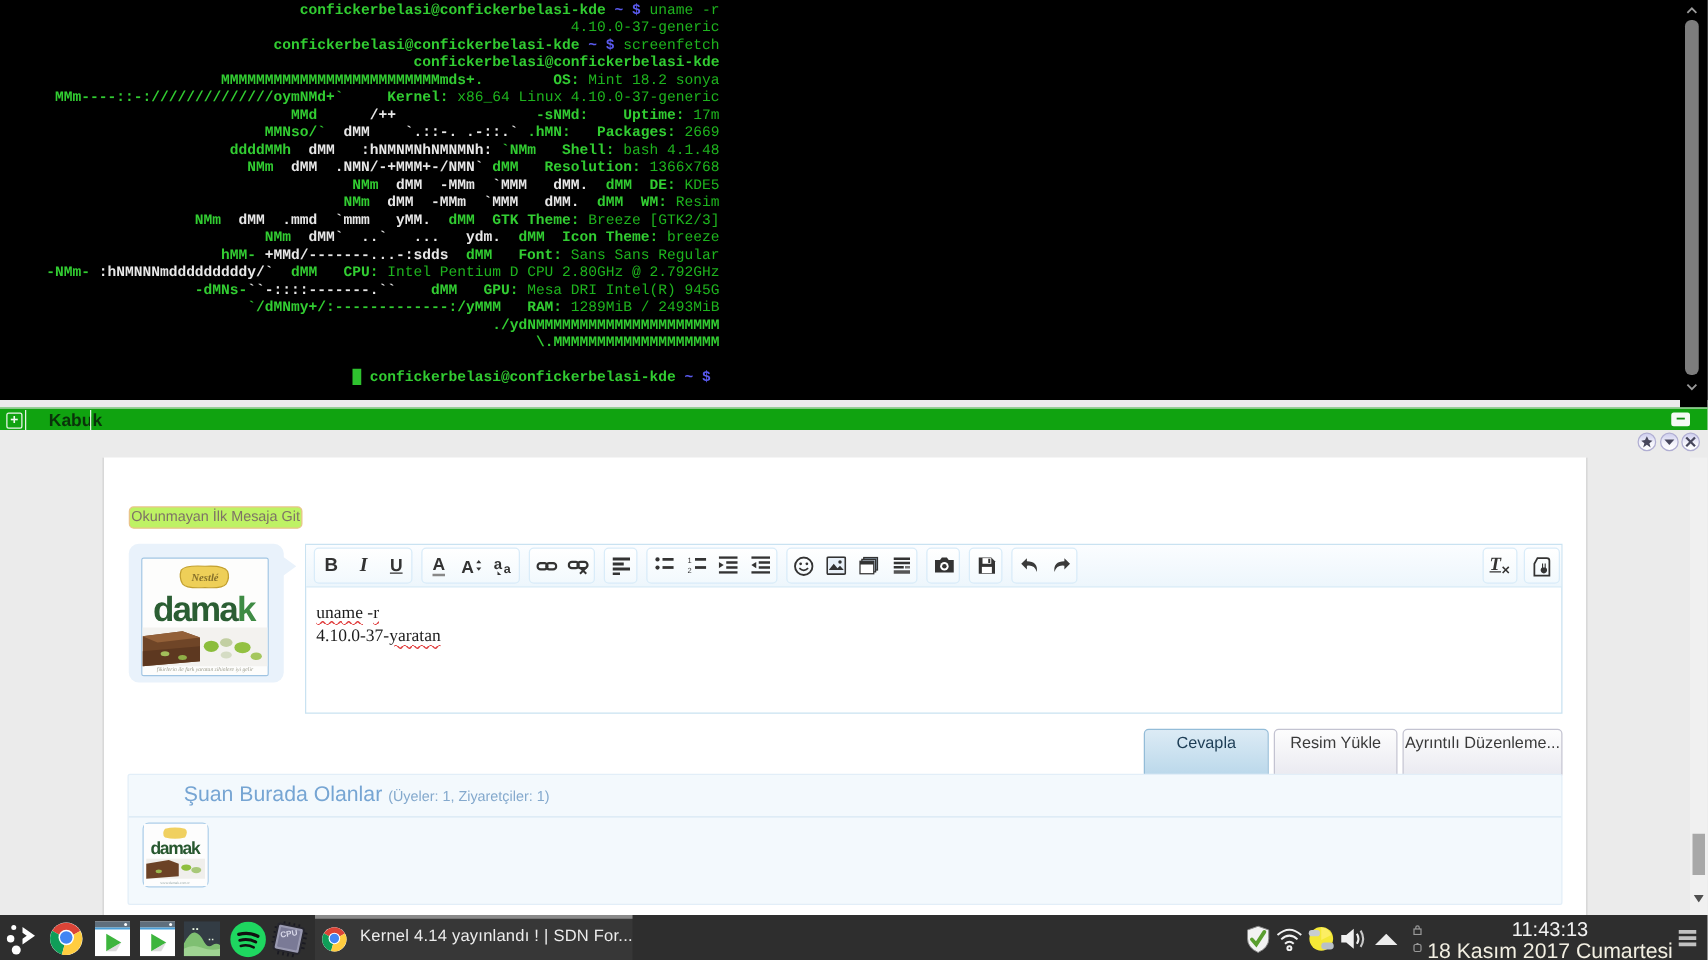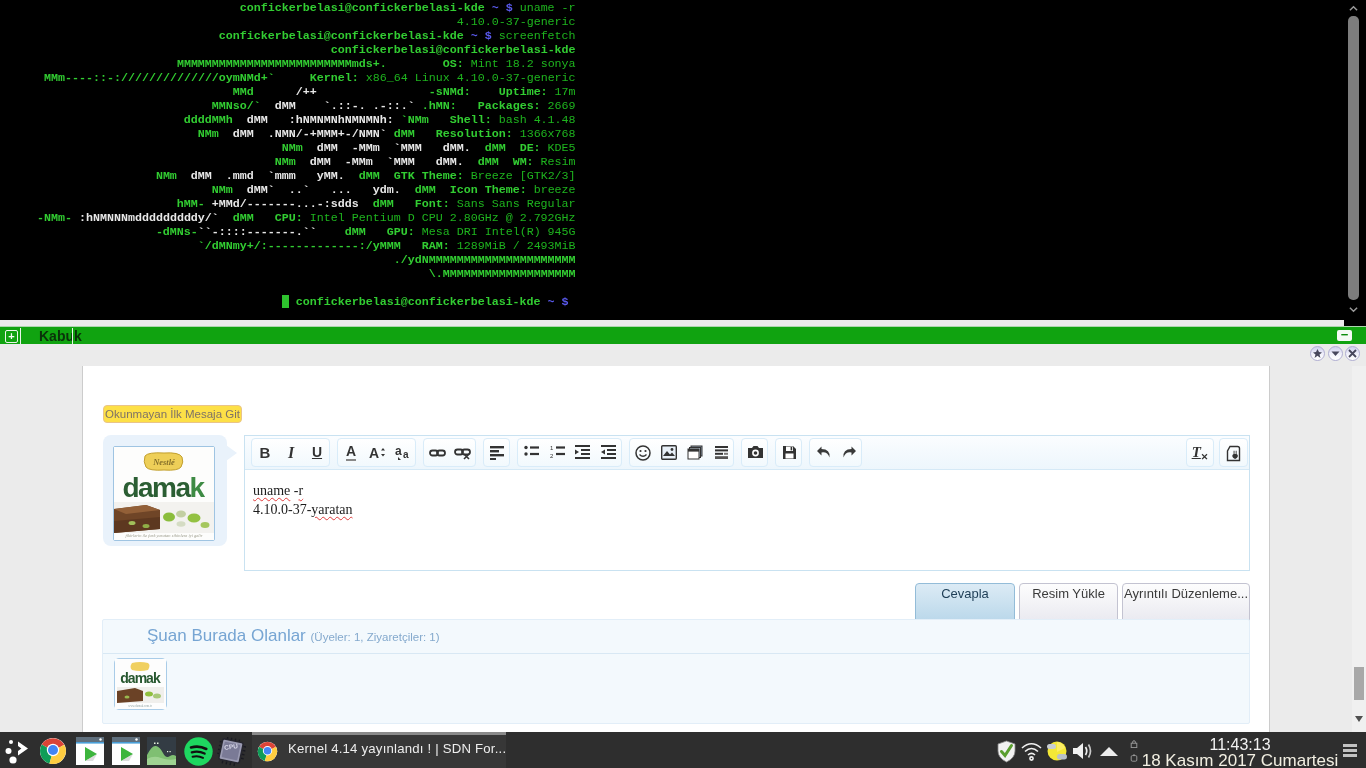--- a/index.html
+++ b/index.html
@@ -28,21 +28,21 @@
 #titletext{position:absolute;left:25px;top:3px;font:bold 13.5px "Liberation Sans",sans-serif;color:#475a68;}
 .wbtn{position:absolute;top:346px;width:15px;height:15px;border-radius:50%;background:linear-gradient(#cfcfef,#f4f4fb 60%,#ffffff);border:1px solid #b0aed2;box-sizing:border-box;}
 .wbtn svg{position:absolute;left:1px;top:1px;}
 
 #page{position:absolute;top:366px;left:0;width:1366px;height:369px;background:#ebebeb;}
 #pagecol{position:absolute;left:82px;top:0;width:1188px;height:369px;background:#fff;border-left:1px solid #cccccc;border-right:1px solid #cccccc;box-sizing:border-box;}
 
 #bsb{position:absolute;left:1352px;top:0;width:14px;height:369px;background:#f0f0f0;}
 #bsbthumb{position:absolute;left:2px;top:301px;width:10px;height:33px;background:#a8a8a8;}
 
-#unreadbtn{position:absolute;left:20px;top:39px;width:139px;height:18px;background:#fde047;border:1px solid #e9c489;border-radius:4px;box-sizing:border-box;font-size:11.5px;color:#7e7266;text-align:center;line-height:16px;white-space:nowrap;}
+#unreadbtn{position:absolute;left:20px;top:39px;width:139px;height:18px;background:#bef264;border:1px solid #e9c489;border-radius:4px;box-sizing:border-box;font-size:11.5px;color:#7e7266;text-align:center;line-height:16px;white-space:nowrap;}
 #avabubble{position:absolute;left:20px;top:69px;width:124px;height:111px;background:#e9f2fb;border-radius:8px;}
 #avabubble:after{content:"";position:absolute;right:-10px;top:10px;width:0;height:0;border-top:8px solid transparent;border-bottom:8px solid transparent;border-left:11px solid #e9f2fb;}
 #avaframe{position:absolute;left:30px;top:80px;width:102px;height:95px;background:#fff;border:1px solid #9fc4e2;border-radius:2px;box-sizing:border-box;}
 #editor{position:absolute;left:161px;top:69px;width:1006px;height:136px;background:#fff;border:1px solid #c9e2f1;box-sizing:border-box;}
 #toolbar{position:absolute;left:0;top:0;width:1004px;height:34px;background:linear-gradient(#fbfdff,#edf6fc);border-bottom:1px solid #d5e9f6;box-sizing:border-box;}
 .tgroup{position:absolute;top:2px;height:29px;background:linear-gradient(#ffffff,#f2f9fd);border:1px solid #d9ecf9;border-radius:4px;box-sizing:border-box;}
 .tbtn{position:absolute;top:0px;width:26px;height:27px;text-align:center;color:#333;}
 .tbtn svg{margin-top:6px;}
 .tbtn .txt{font:bold 14px "Liberation Serif",serif;line-height:27px;}
 #edcontent{position:absolute;left:0;top:34px;width:1004px;height:100px;font:14px "Liberation Serif",serif;color:#1c1c1c;padding:11px 0 0 8px;box-sizing:border-box;line-height:19px;}

